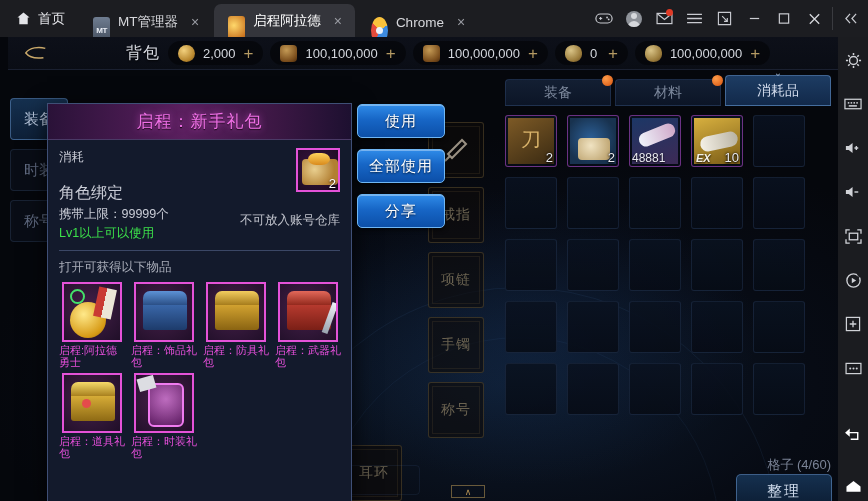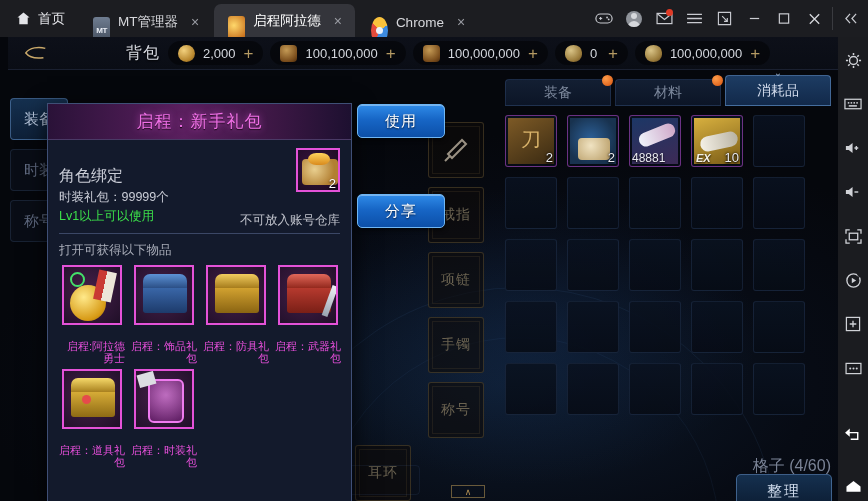--- a/index.html
+++ b/index.html
@@ -154,21 +154,21 @@
     background:radial-gradient(circle at 40% 35%,#f0e3c2,#b69a63);}
   .it-feather{position:absolute;inset:2px;background:linear-gradient(160deg,#1c3766,#3d2a56);}
   .it-feather::after{content:"";position:absolute;left:6px;top:10px;width:38px;height:14px;border-radius:9px;
     transform:rotate(-22deg);background:linear-gradient(90deg,#eef3fa,#cfa8c9);}
   .it-scroll{position:absolute;inset:2px;background:linear-gradient(160deg,#d8b03f,#7a5c16);}
   .it-scroll::after{content:"";position:absolute;left:6px;top:16px;width:38px;height:15px;border-radius:8px;
     background:linear-gradient(90deg,#f4f0e6,#b9b3a3);transform:rotate(-12deg);}
   .it-ex{position:absolute;left:4px;bottom:2px;color:#f5f2e6;font-size:11px;font-weight:bold;
     text-shadow:0 1px 2px #000; font-style:italic;}
   .cell .bignum{position:absolute;left:2px;bottom:1px;color:#e9eaf0;font-size:12px;text-shadow:0 1px 2px #000;text-align:center;}
-  .slotcount{ position:absolute; right:4px; top:382px; color:#7a8396; font-size:16px; }
+  .slotcount{ position:absolute; right:4px; top:382px; color:#7a8396; font-size:13px; }
   .tidy-btn{
     position:absolute; right:3px; top:400px; width:96px;height:34px;
     background: linear-gradient(#15304f,#0c1d33);
     border:1px solid rgba(110,160,220,.5); border-radius:5px;
     display:flex;align-items:center;justify-content:center; color:#cfdbec;font-size:15px;letter-spacing:2px;
   }
 
   
   .bghost{ position:absolute; bottom:6px; height:30px;
     border:1px solid rgba(80,110,160,.13); border-radius:4px; color:#3c4557; font-size:13px;
@@ -206,21 +206,21 @@
   .d-icon .qty{position:absolute;right:2px;bottom:-1px;color:#fff;font-size:13px;text-shadow:0 1px 2px #000;}
   .d-sep{ height:1px; background:#3b4766; margin:8px 0 0 0; }
   .d-openlabel{ color:#a9adb9; font-size:12.5px; margin:8px 0 6px 0; }
   .d-grid{ display:grid; grid-template-columns: repeat(4, 66px); gap: 4px 6px; }
   .d-item{ width:66px; }
   .d-thumb{
     width:60px;height:60px;margin:0 auto;border:2px solid #e452d8;
     background: radial-gradient(circle at 45% 45%, #46204a, #200f28);
     position:relative; overflow:hidden;
   }
-  .d-name{ color:#e84fdc; font-size:11px; text-align:right; line-height:1.12; margin-top:15px; }
+  .d-name{ color:#e84fdc; font-size:11px; text-align:left; line-height:1.12; margin-top:2px; }
   
   .t-gold{position:absolute;left:6px;top:18px;width:36px;height:36px;border-radius:50%;
     background:radial-gradient(circle at 38% 34%,#ffe98a,#d79a15 70%,#8a5c06);}
   .t-flag{position:absolute;right:6px;top:4px;width:18px;height:30px;
     background:linear-gradient(90deg,#c93a33 0 45%,#ece6d8 0 100%);transform:rotate(12deg);}
   .t-ring{position:absolute;left:6px;top:5px;width:15px;height:15px;border-radius:50%;border:2px solid #44e06a;}
   .t-chest{position:absolute;left:7px;top:16px;width:44px;height:30px;border-radius:3px;}
   .t-lid{position:absolute;left:7px;top:7px;width:44px;height:14px;border-radius:7px 7px 0 0;}
   .c-blue .t-chest{background:linear-gradient(#3f6fb4,#1d3b6b);} .c-blue .t-lid{background:linear-gradient(#5d92d6,#2b4f86);}
   .c-gold .t-chest{background:linear-gradient(#e0ae36,#8a6412);} .c-gold .t-lid{background:linear-gradient(#f2cc5f,#a67c1c);}
@@ -404,21 +404,21 @@
         <span>项链</span>
       </div>
     <div class="eqslot" style="left:428px; top:280px">
       <span class="gleam"></span>
         <span>手镯</span>
       </div>
     <div class="eqslot" style="left:428px; top:345px">
       <span class="gleam"></span>
         <span>称号</span>
       </div>
-    <div class="eqslot" style="left:355px; top:408px">
+    <div class="eqslot" style="left:346px; top:408px">
       <span class="gleam"></span>
         <span>耳环</span>
       </div>
 
     <div class="detail-btn">
       <div class="detail-cap">∧</div>
 
     </div>
 
     <div class="bghost" style="left:180px; width:140px;">
@@ -500,22 +500,23 @@
         <span class="dlg-title">启程：新手礼包</span>
       </div>
 
       <div class="dlg-body">
         <div class="d-icon">
           <span class="gift"></span>
             <span class="bow"></span>
           <span class="qty">2</span>
         </div>
 
+        <div class="d-type">消耗</div>
         <div class="d-bind">角色绑定</div>
-        <div class="d-cap">时装礼包：99999个</div>
+        <div class="d-cap">携带上限：99999个</div>
         <div class="d-lvl">Lv1以上可以使用</div>
         <div class="d-nostore">不可放入账号仓库</div>
 
         <div class="d-sep"></div>
         <div class="d-openlabel">打开可获得以下物品</div>
 
         <div class="d-grid">
           <div class="d-item">
             <div class="d-thumb c-plain">
               <span class="t-gold"></span>
@@ -561,20 +562,23 @@
             </div>
             <div class="d-name">启程：时装礼包</div>
           </div>
         </div>
       </div>
     </div>
 
     <div class="act-btn" style="left:357px; top:67px">
       <span>使用</span>
       </div>
+    <div class="act-btn" style="left:357px; top:112px">
+      <span>全部使用</span>
+      </div>
     <div class="act-btn" style="left:357px; top:157px">
       <span>分享</span>
       </div>
   </div>
 
   <div class="sidebar">
     <div class="sb-ic" style="margin-top:8px">
       <svg width="17" height="17" viewBox="0 0 18 18">
           <circle cx="9" cy="9" r="4.2" fill="none" stroke="#d0d2d7" stroke-width="1.5"></circle>
           <g stroke="#d0d2d7" stroke-width="1.6">

